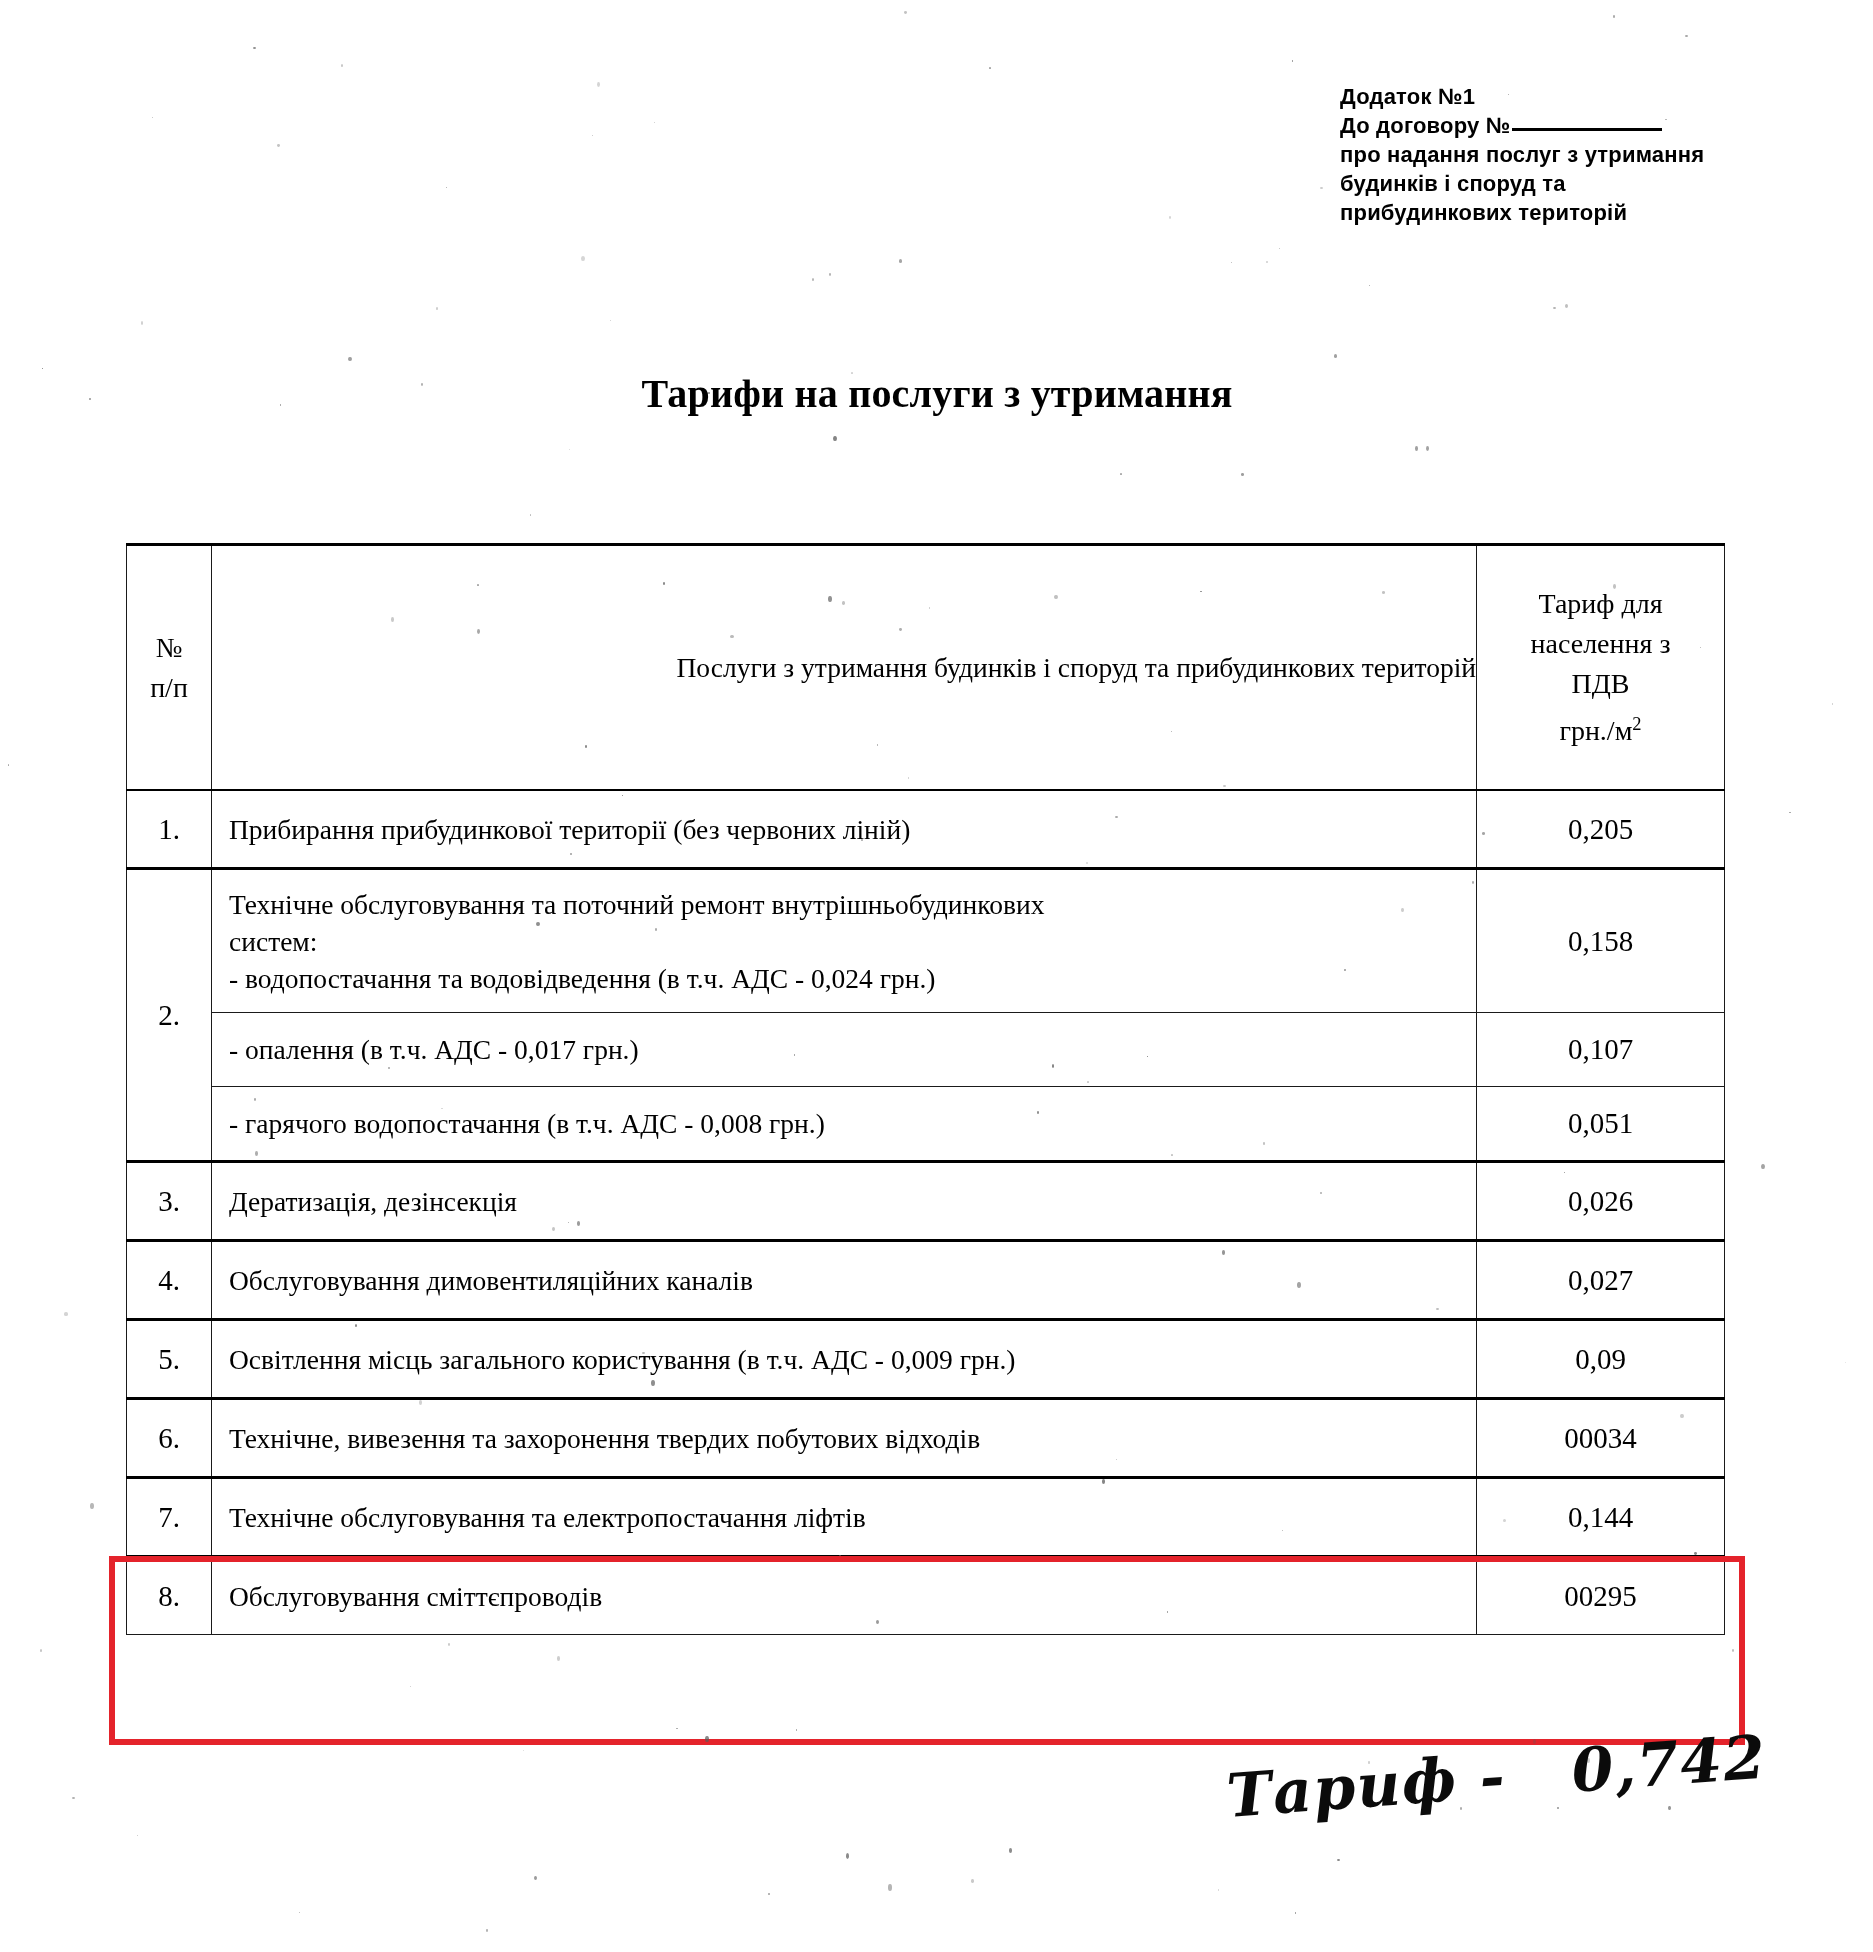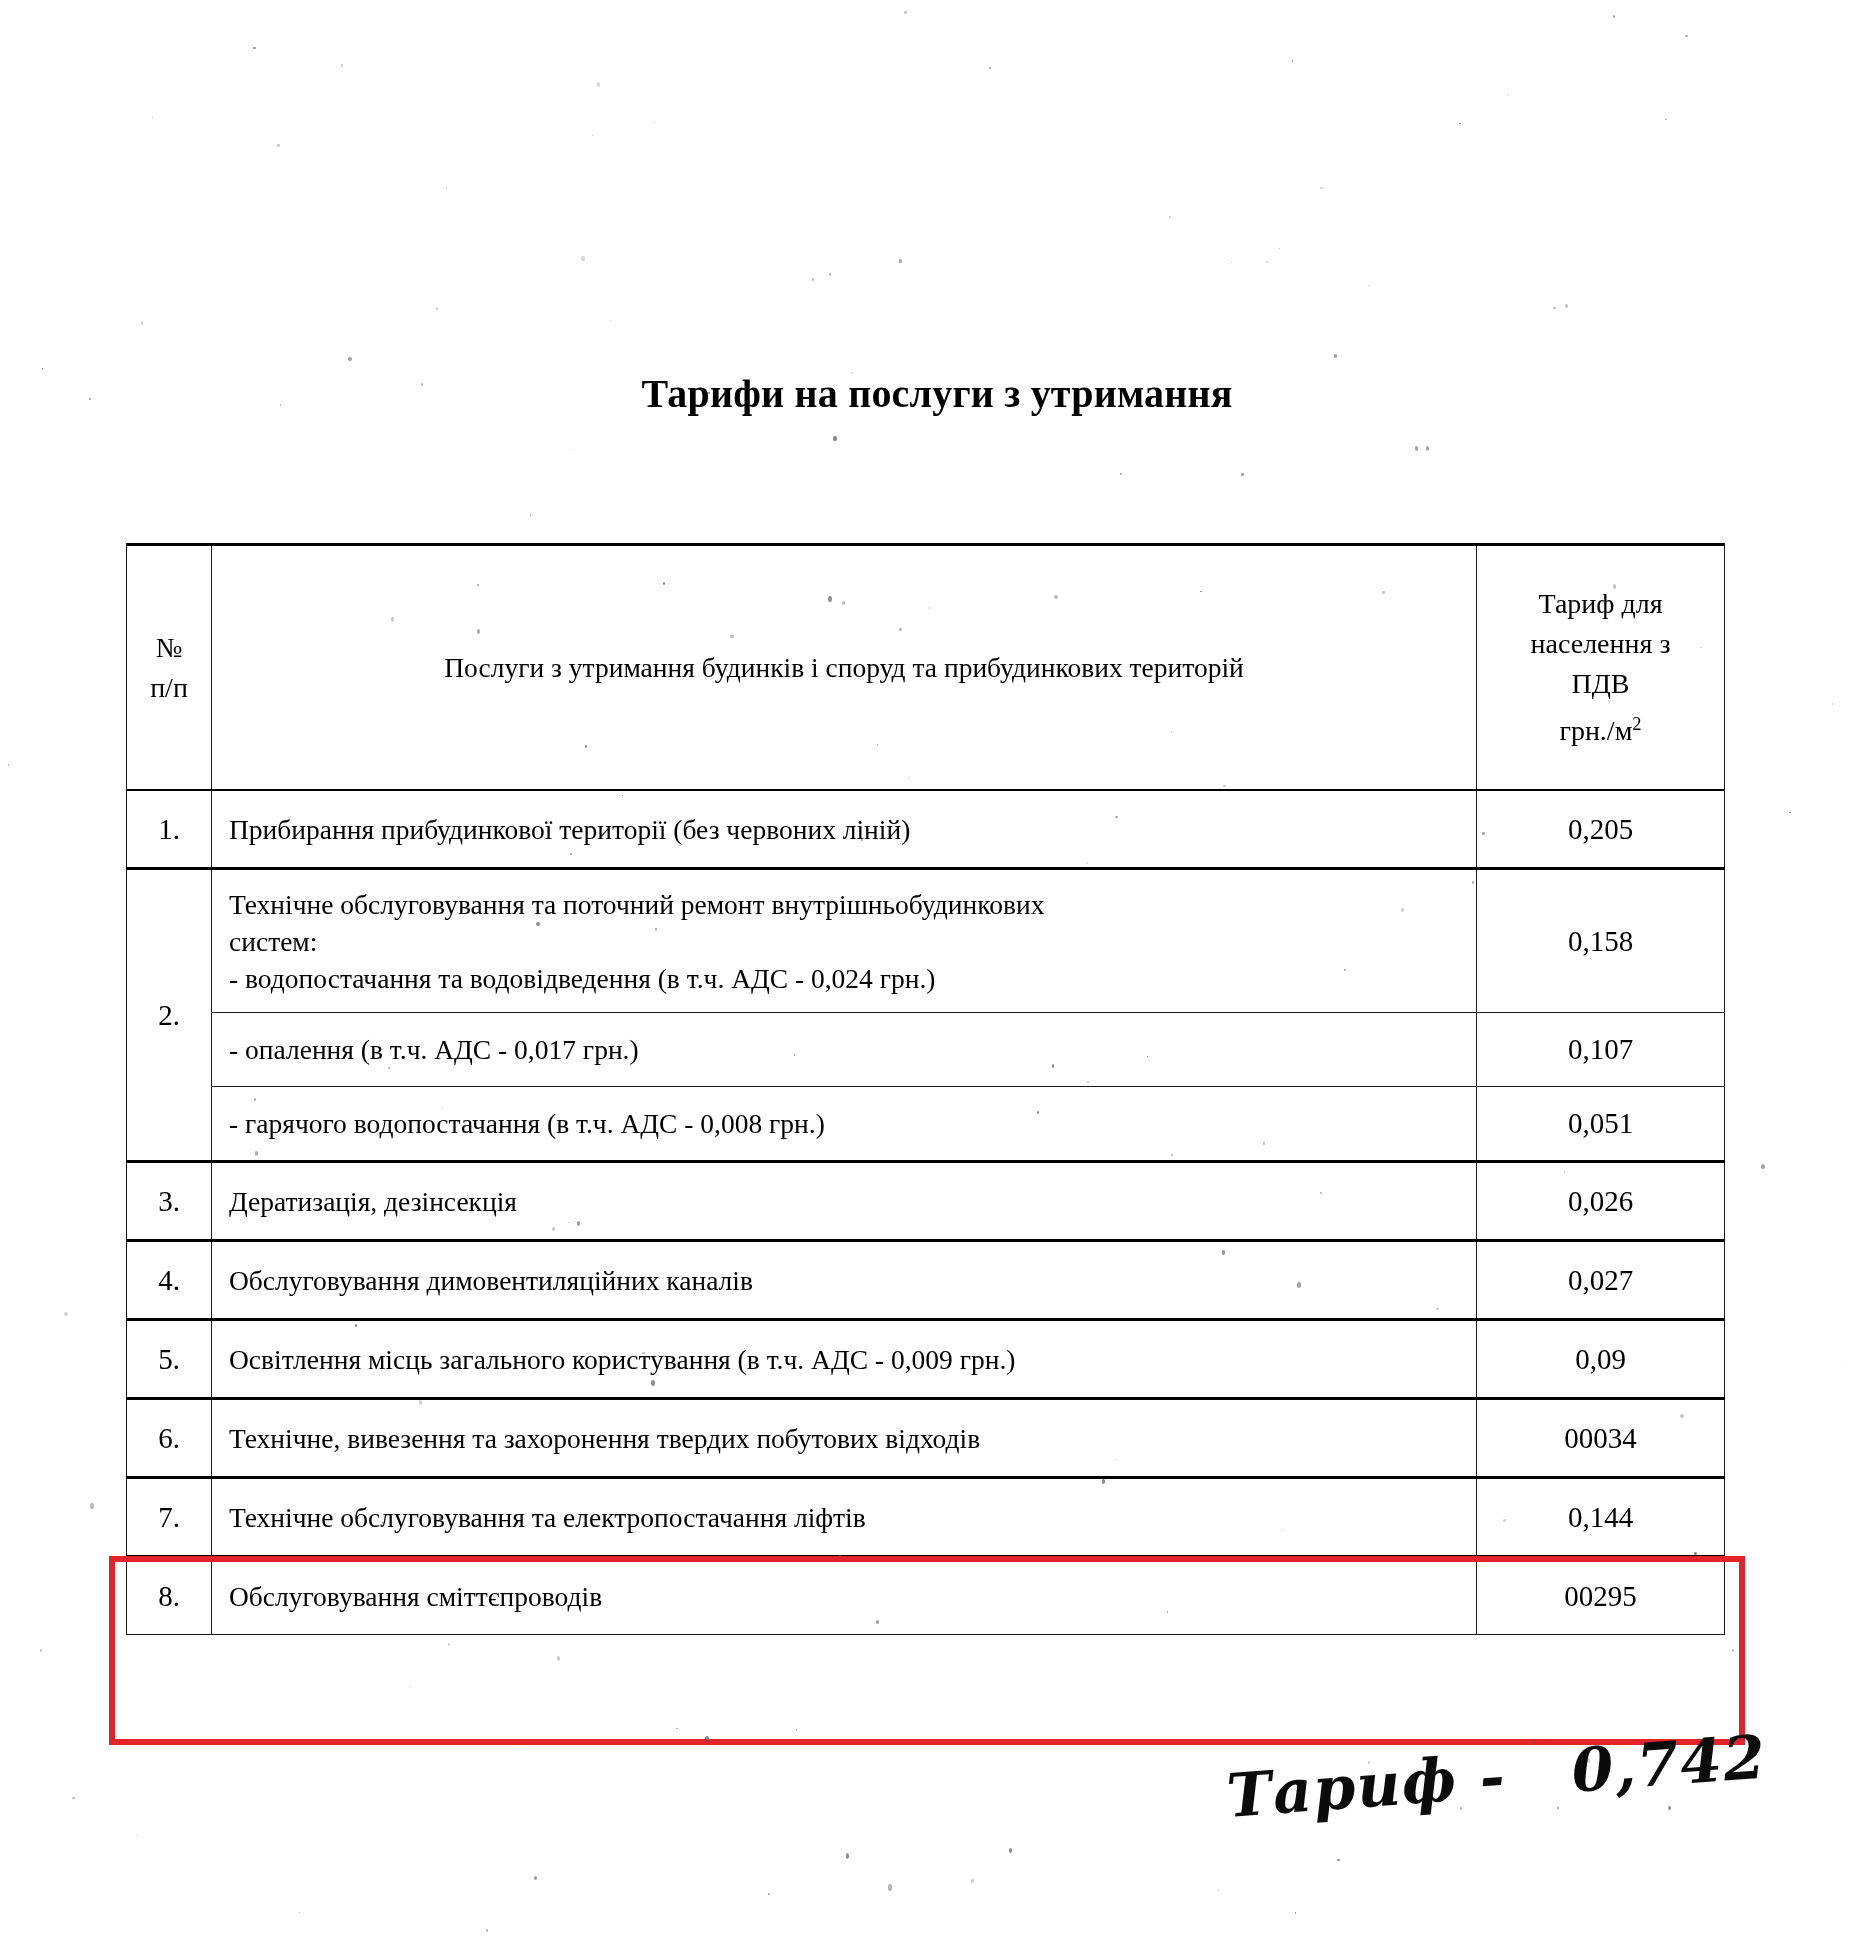--- a/index.html
+++ b/index.html
@@ -96,21 +96,21 @@
   .col-no    { width: 85px; }
   .col-name  { width: 1265px; }
   .col-price { width: 248px; }
 
   .hd-no, .hd-price {
     text-align: center;
     font-size: 28px;
     line-height: 40px;
   }
   .hd-name {
-    text-align: center;
+    text-align: right;
     padding-left: 17px;
     font-size: 27.5px;
   }
   .head-cell { height: 243px; }
   .sup2 { font-size: .66em; vertical-align: super; }
 
   td.num {
     text-align: center;
     font-size: 29px;
   }
@@ -167,20 +167,27 @@
     color: #0b0b0b;
     z-index: 6;
   }
   .handwriting .hw-val { margin-left: 66px; }
 </style>
 </head>
 <body>
 
 <div class="page">
 
+  <div class="doc-header">
+    <div class="hline">Додаток №1</div>
+    <div class="hline"><span>До договору №</span><span class="contract-rule"></span></div>
+    <div class="hline">про надання послуг з утримання</div>
+    <div class="hline">будинків і споруд та</div>
+    <div class="hline">прибудинкових територій</div>
+  </div>
 
   <div class="title">
     <span class="t1">Тарифи на послуги з утримання</span>
   </div>
 
   <table class="tariff-table">
     <colgroup>
       <col class="col-no">
       <col class="col-name">
       <col class="col-price">

